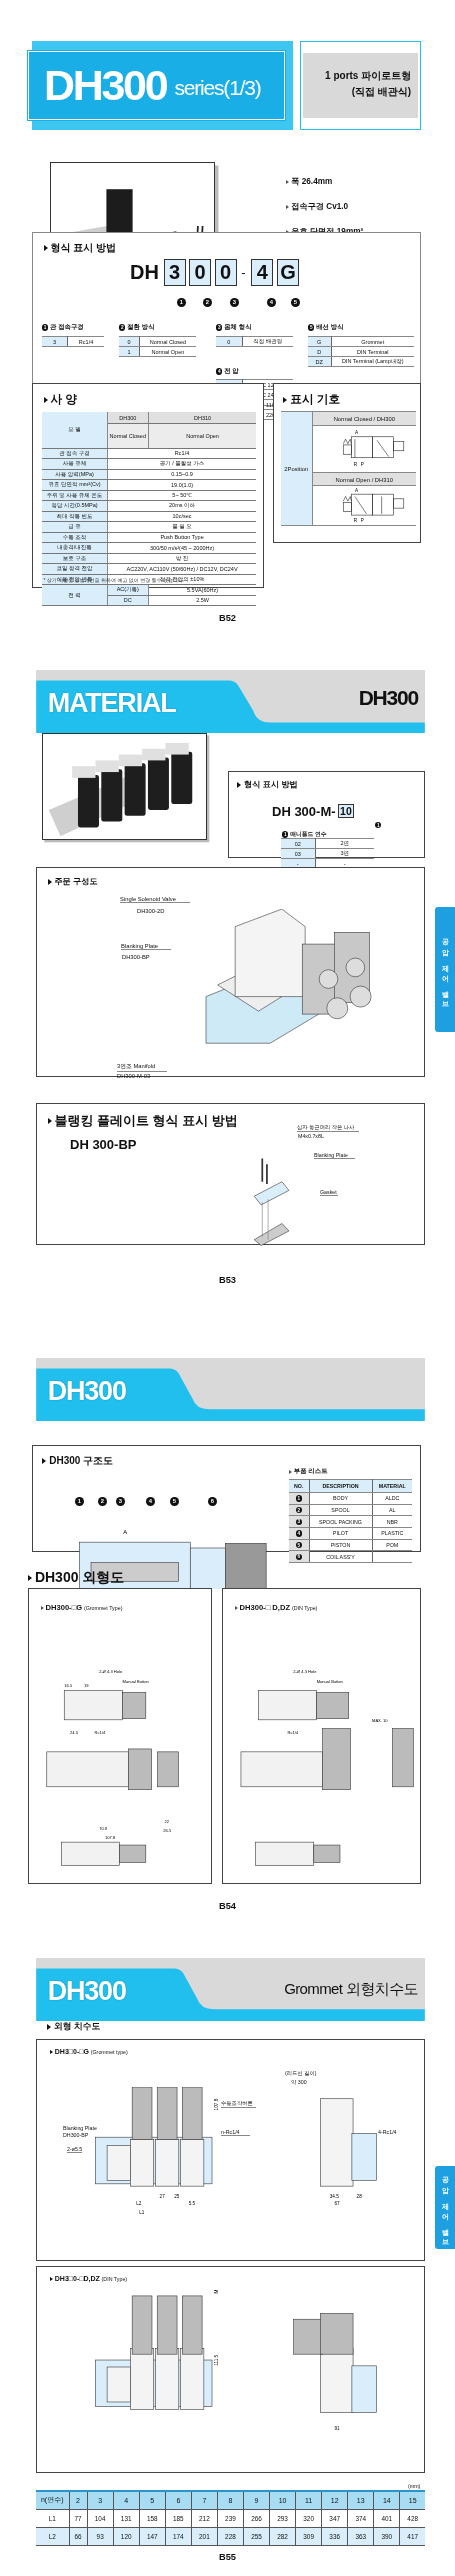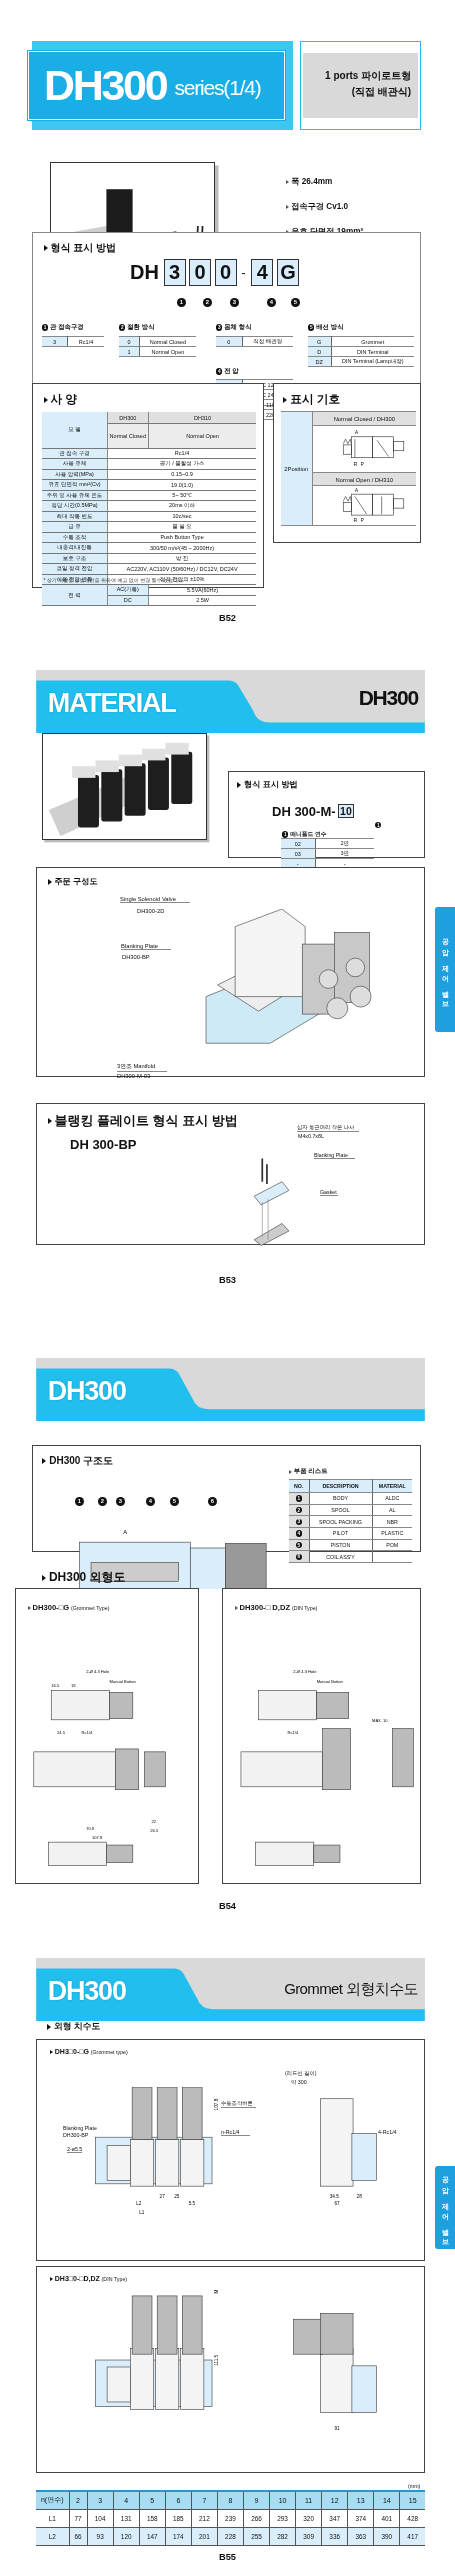--- a/index.html
+++ b/index.html
@@ -33,21 +33,21 @@
 svg{display:block}
 </style>
 </head>
 <body>
 
 <div>
 
   <div class="abs" style="left:32px;top:41px;width:261px;height:89px;background:#3dc6f0"></div>
   <div class="abs" style="left:28px;top:51px;width:257px;height:69px;background:#1aaee6;border:0.6px solid #fff;outline:0.6px solid #1aaee6;display:flex;align-items:center;padding-left:15px">
     <span style="color:#fff;font-weight:bold;font-size:43px;letter-spacing:-2.3px;line-height:1">DH300</span>
-    <span style="color:#fff;font-size:21px;margin-left:8.2px;margin-top:5.8px;letter-spacing:-1.2px">series(1/4)</span>
+    <span style="color:#fff;font-size:21px;margin-left:8.2px;margin-top:5.8px;letter-spacing:-1.2px">series(1/3)</span>
   </div>
   <div class="abs" style="left:300px;top:41px;width:121px;height:89px;border:1.8px solid #21bfed;background:#fff">
     <div style="position:absolute;left:1.8px;right:1.8px;top:10.5px;height:65px;background:#d9d9d9;text-align:right;padding:15px 7px 0 0;font-weight:bold;font-size:10px;line-height:1.6">
       <div>1 ports 파이로트형</div>
       <div>(직접 배관식)</div>
     </div>
   </div>
 
   <div class="abs" style="left:50px;top:162px;width:165px;height:169px;border:0.6px solid #333;background:#fff;box-shadow:3.5px 3.5px 0 #bbb">
     <svg width="165" height="169" viewBox="0 0 283 290">
@@ -486,25 +486,25 @@
           </tr>
       <tr>
             <td style="background:#e0e0e0;border-right:0.6px solid #666;height:11.7px"><span class="num">6</span></td>
             <td style="border-right:0.6px solid #666">COIL ASS'Y</td>
             <td></td>
           </tr>
     </tbody>
       </table>
   </div>
 
-  <div class="sec-title" style="left:42px;top:1569px;font-size:12px">
+  <div class="sec-title" style="left:28px;top:1569px;font-size:14px">
       <span class="tri"></span>
       <span>DH300 외형도</span>
     </div>
-  <div class="box" style="left:15px;top:1588px;width:184px;height:296px;border-color:#444">
+  <div class="box" style="left:28px;top:1588px;width:184px;height:296px;border-color:#444">
     <div class="sub-h" style="left:11.7px;top:14px;font-size:7.6px">
         <span class="otri"></span>
         <span>DH300-□G</span>
         <span style="font-size:5.3px;font-weight:normal">(Grommet Type)</span>
       </div>
     <svg class="abs" width="175" height="233" style="left:5.8px;top:58px" viewBox="0 0 300 400">
       <g font-size="7" font-family="Liberation Sans">
         <text x="110" y="44">2-Ø 4.3 Hole</text>
           <text x="150" y="62">Manual Button</text>
         <text x="50" y="68">16.5</text>

